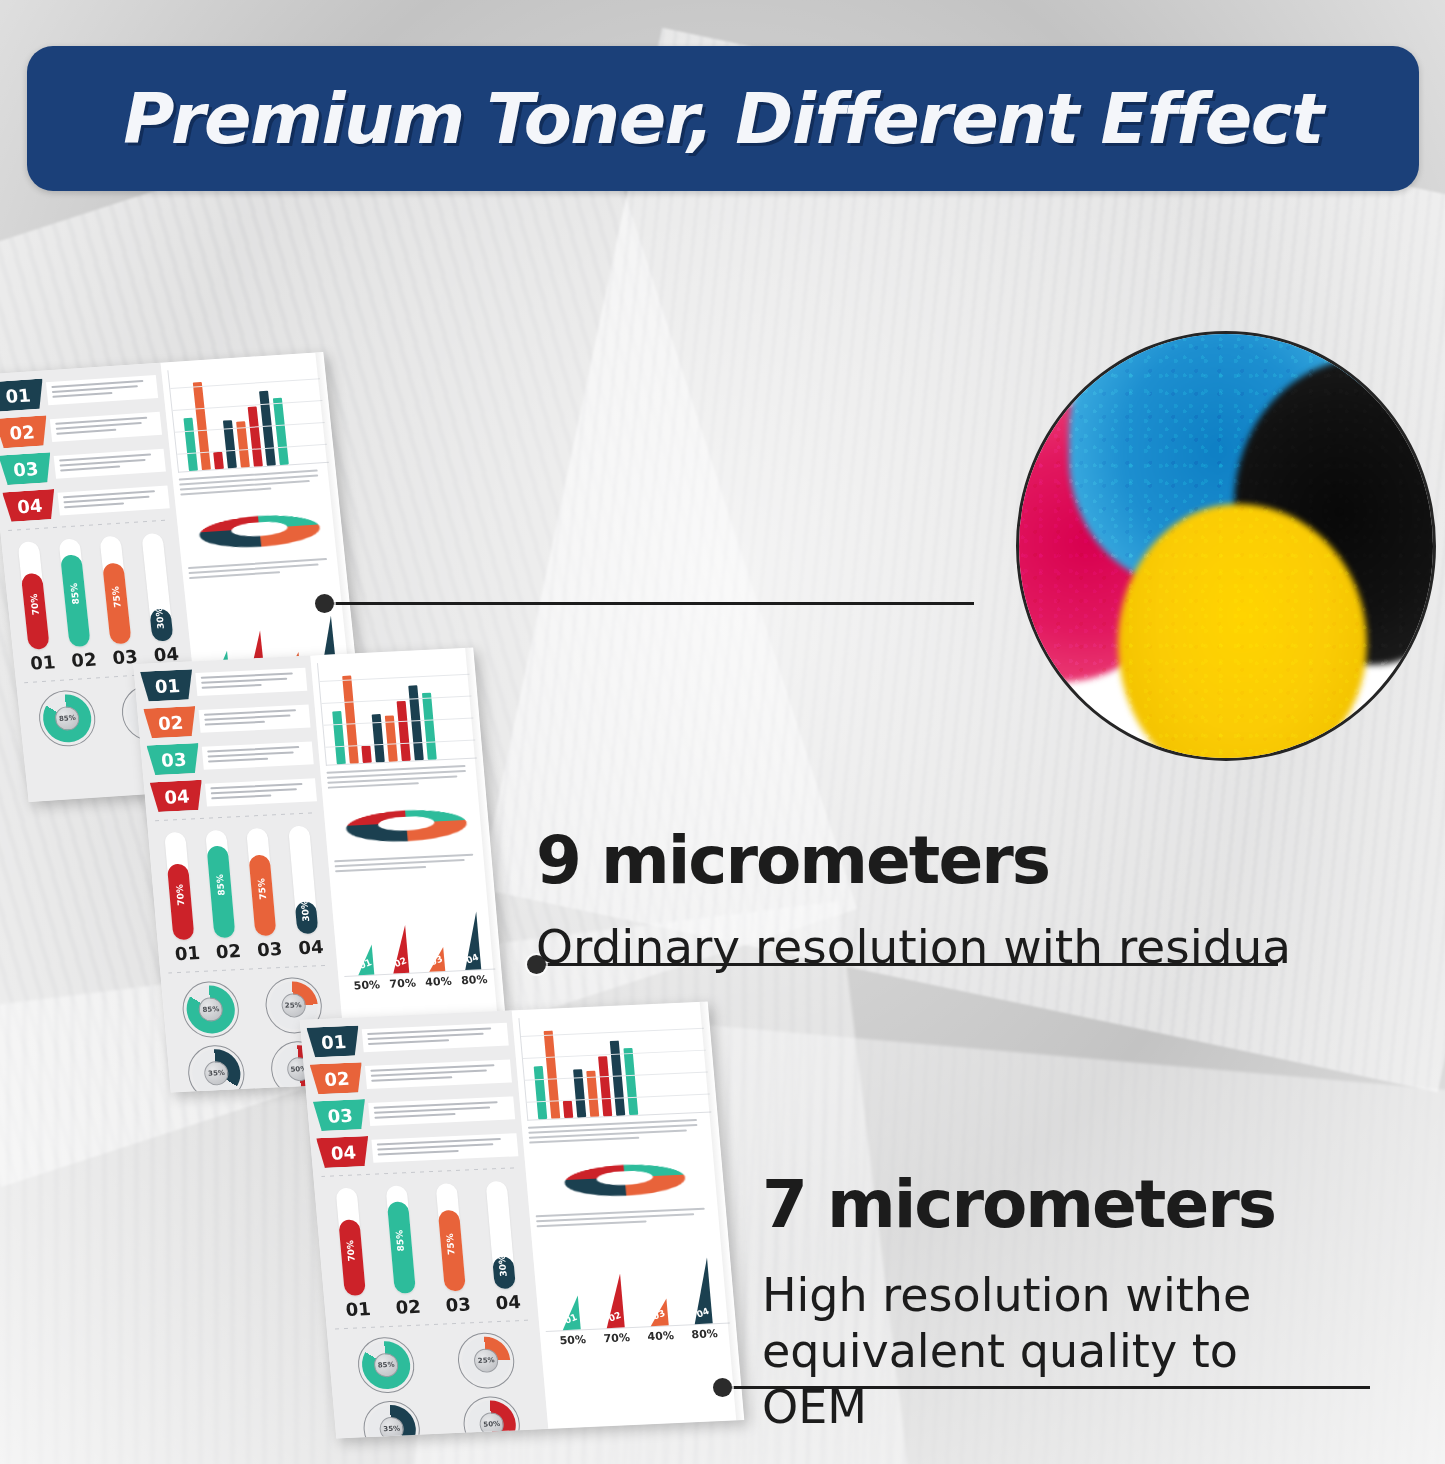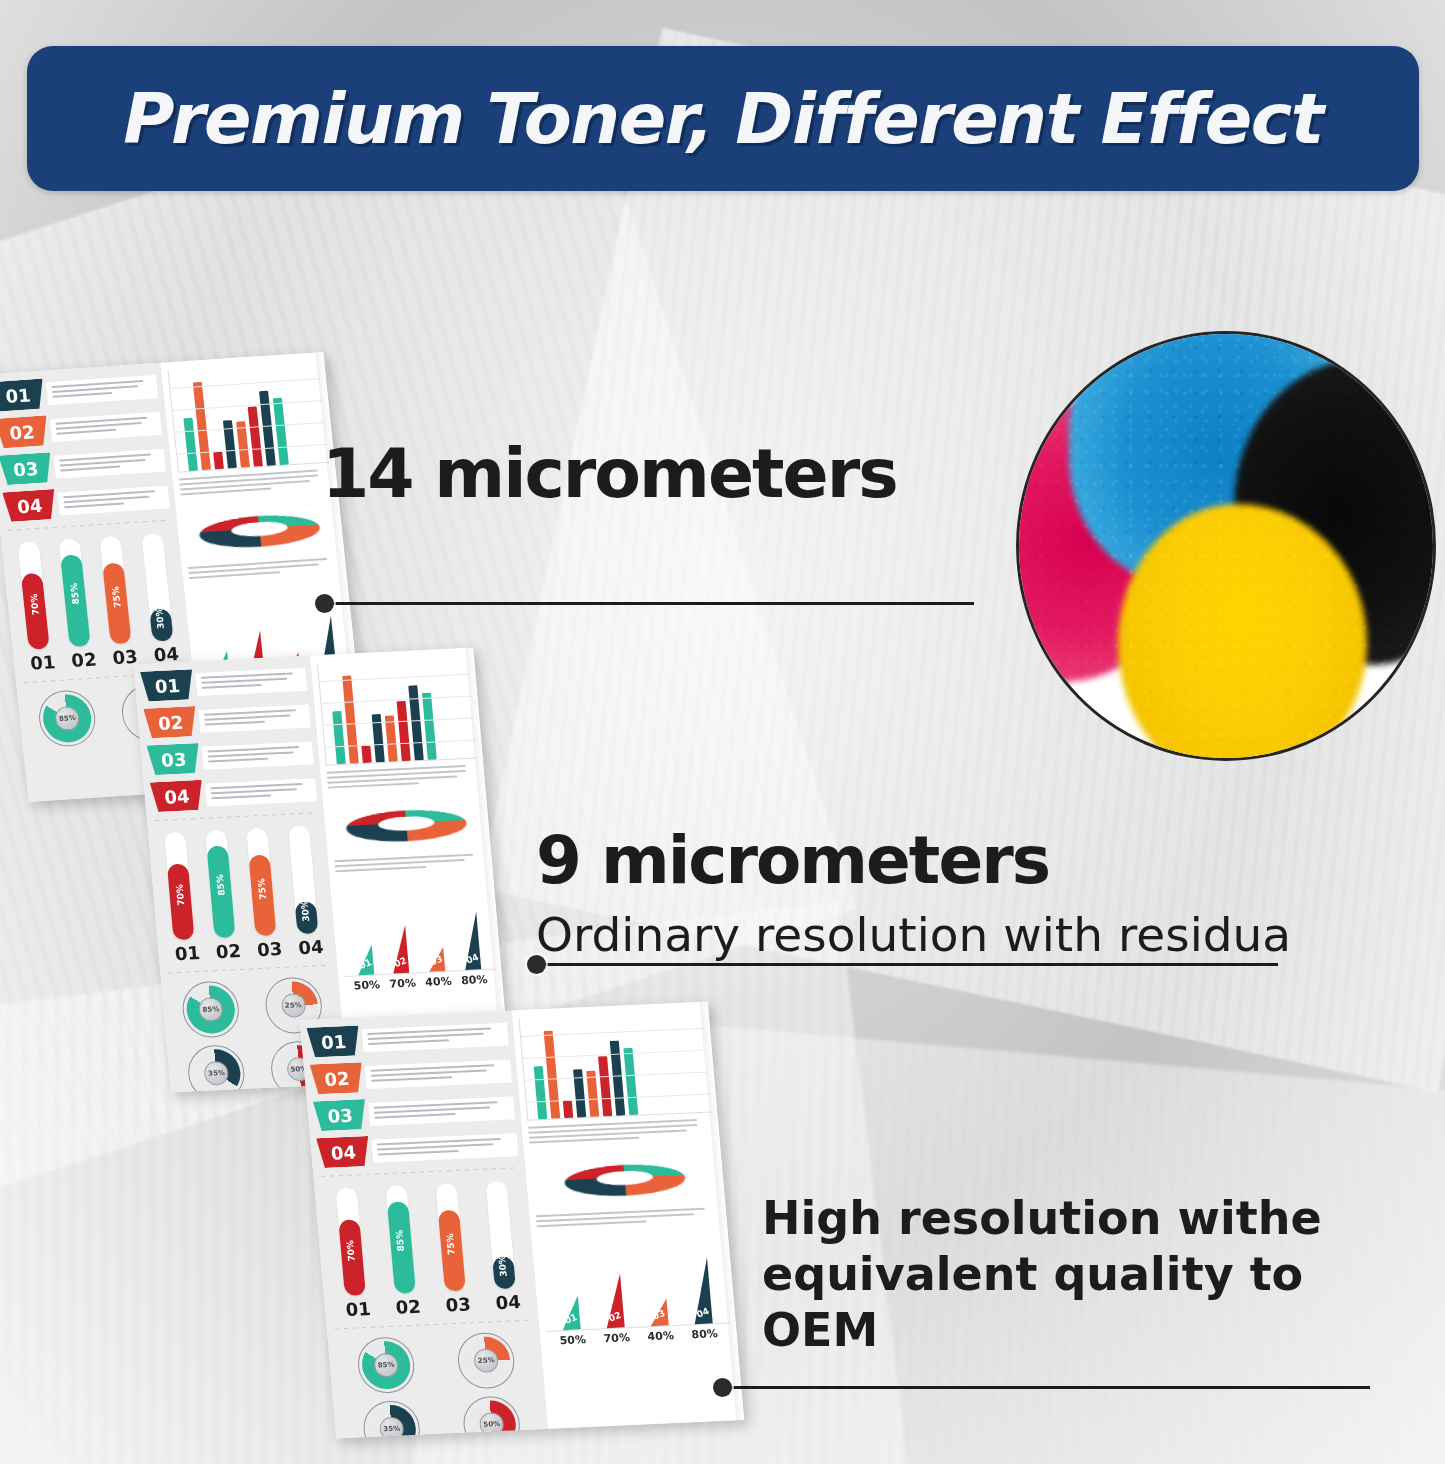--- a/index.html
+++ b/index.html
@@ -109,29 +109,29 @@
     color: #1c1c1c;
     letter-spacing: -2px;
     white-space: nowrap;
   }
   .callout .sub {
     font-family: "DejaVu Sans", sans-serif;
     font-weight: 400;
     color: #1c1c1c;
     white-space: nowrap;
   }
-  .callout .sub.wrap { white-space: normal; font-weight: bold; }
+  .callout .sub.wrap { white-space: normal; }
 
   #callout-1 { left: 322px; top: 434px; }
   #callout-1 .big { font-size: 68px; }
   #callout-1 .sub { font-size: 47px; margin-top: 8px; }
 
   #callout-2 { left: 536px; top: 822px; }
   #callout-2 .big { font-size: 66px; }
-  #callout-2 .sub { font-size: 47px; margin-top: 8px; }
+  #callout-2 .sub { font-size: 47px; margin-top: 20px; }
 
   #callout-3 { left: 762px; top: 1166px; }
   #callout-3 .big { font-size: 66px; }
   #callout-3 .sub { font-size: 46px; margin-top: 24px; line-height: 1.22; }
 
   
   .rule { position: absolute; height: 3px; background: #1c1c1c; }
   .rule .dot {
     position: absolute;
     left: -9px; top: 50%;
@@ -817,25 +817,25 @@
     <span class="dot"></span>
   </div>
   <div class="rule" id="rule-2">
     <span class="dot"></span>
   </div>
   <div class="rule" id="rule-3">
     <span class="dot"></span>
   </div>
 
   <div class="callout" id="callout-1">
-    <div class="big">14 micrometers</div>
   </div>
 
   <div class="callout" id="callout-2">
     <div class="big">9 micrometers</div>
     <div class="sub">Ordinary resolution with residua</div>
   </div>
 
   <div class="callout" id="callout-3">
+    <div class="big">7 micrometers</div>
     <div class="sub wrap" style="width:570px">High resolution withe equivalent quality to OEM</div>
   </div>
 
 </div>
 
 </body></html>

